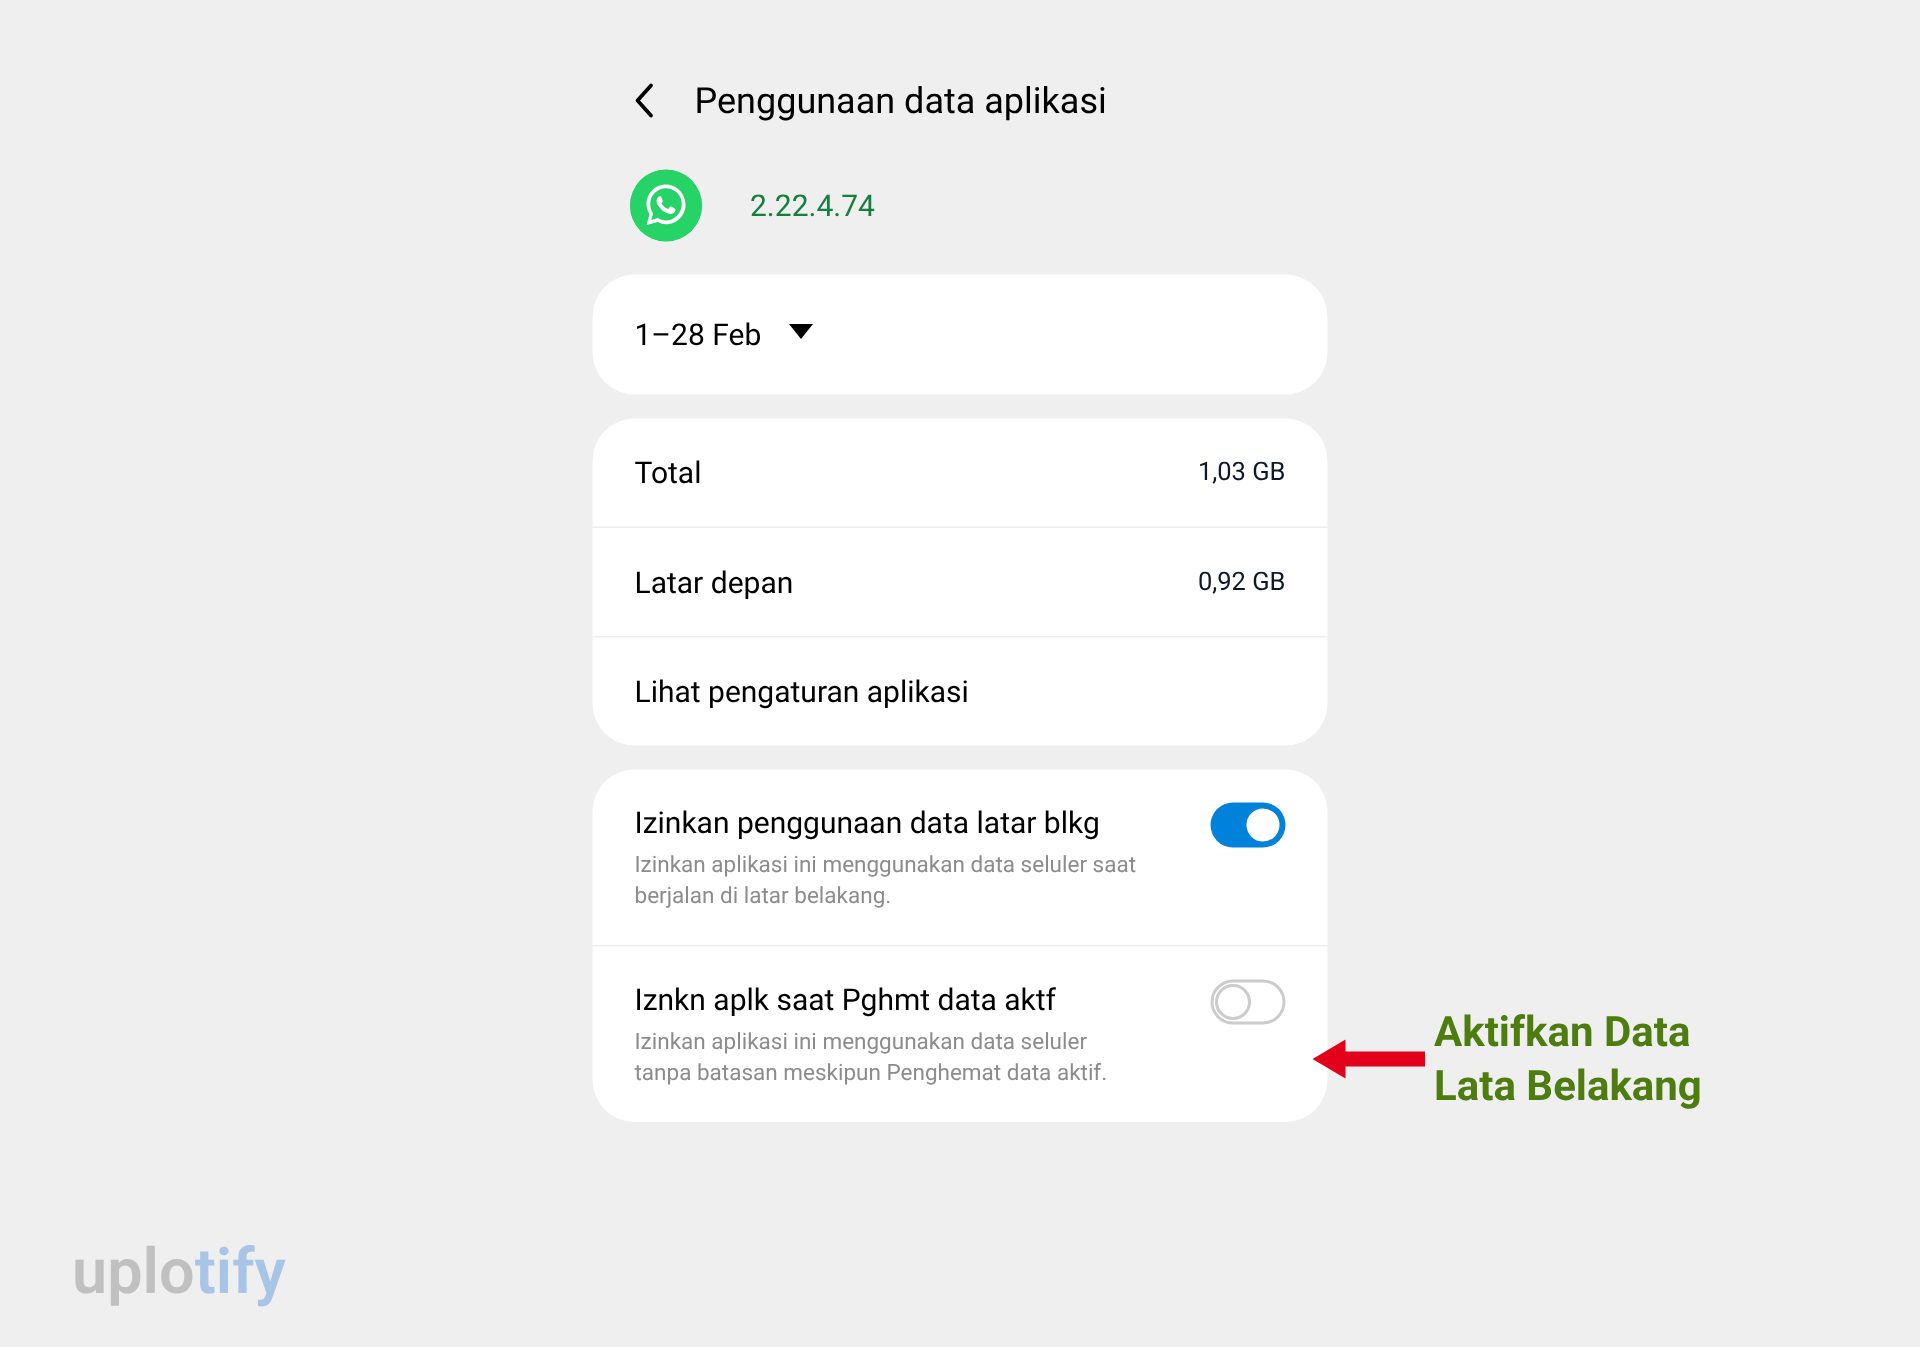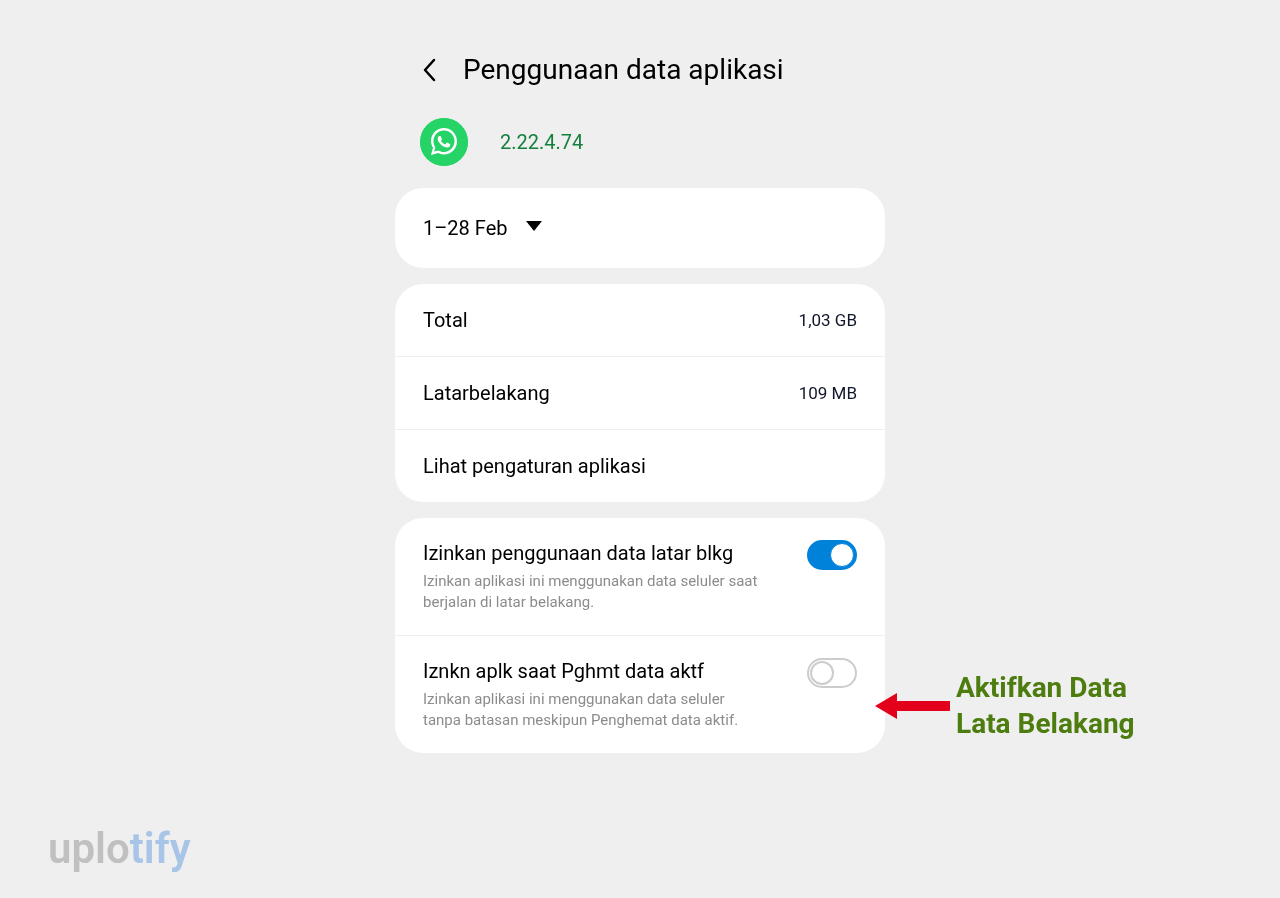--- a/index.html
+++ b/index.html
@@ -28,21 +28,21 @@
     }
     .back-icon {
       width: 28px;
       height: 28px;
       display: flex;
       align-items: center;
       justify-content: center;
       margin-right: 20px;
     }
     .header-title {
-      font-size: 28px;
+      font-size: 24px;
       font-weight: 400;
       color: #000;
     }
     .app-info {
       display: flex;
       align-items: center;
       padding: 4px 25px 22px 25px;
     }
     .app-icon {
       width: 48px;
@@ -229,22 +229,22 @@
       </span>
     </div>
   </div>
 
   <div class="card stats-card">
     <div class="stat-row">
       <span class="stat-label">Total</span>
       <span class="stat-value">1,03 GB</span>
     </div>
     <div class="stat-row">
-      <span class="stat-label">Latarbelakang</span>
-      <span class="stat-value">109 MB</span>
+      <span class="stat-label">Latar depan</span>
+      <span class="stat-value">0,92 GB</span>
     </div>
     <div class="stat-row settings-link">
       <span class="stat-label">Lihat pengaturan aplikasi</span>
     </div>
   </div>
 
   <div class="card toggle-card">
     <div class="toggle-row">
       <div class="toggle-content">
         <div class="toggle-title">Izinkan penggunaan data latar blkg</div>

